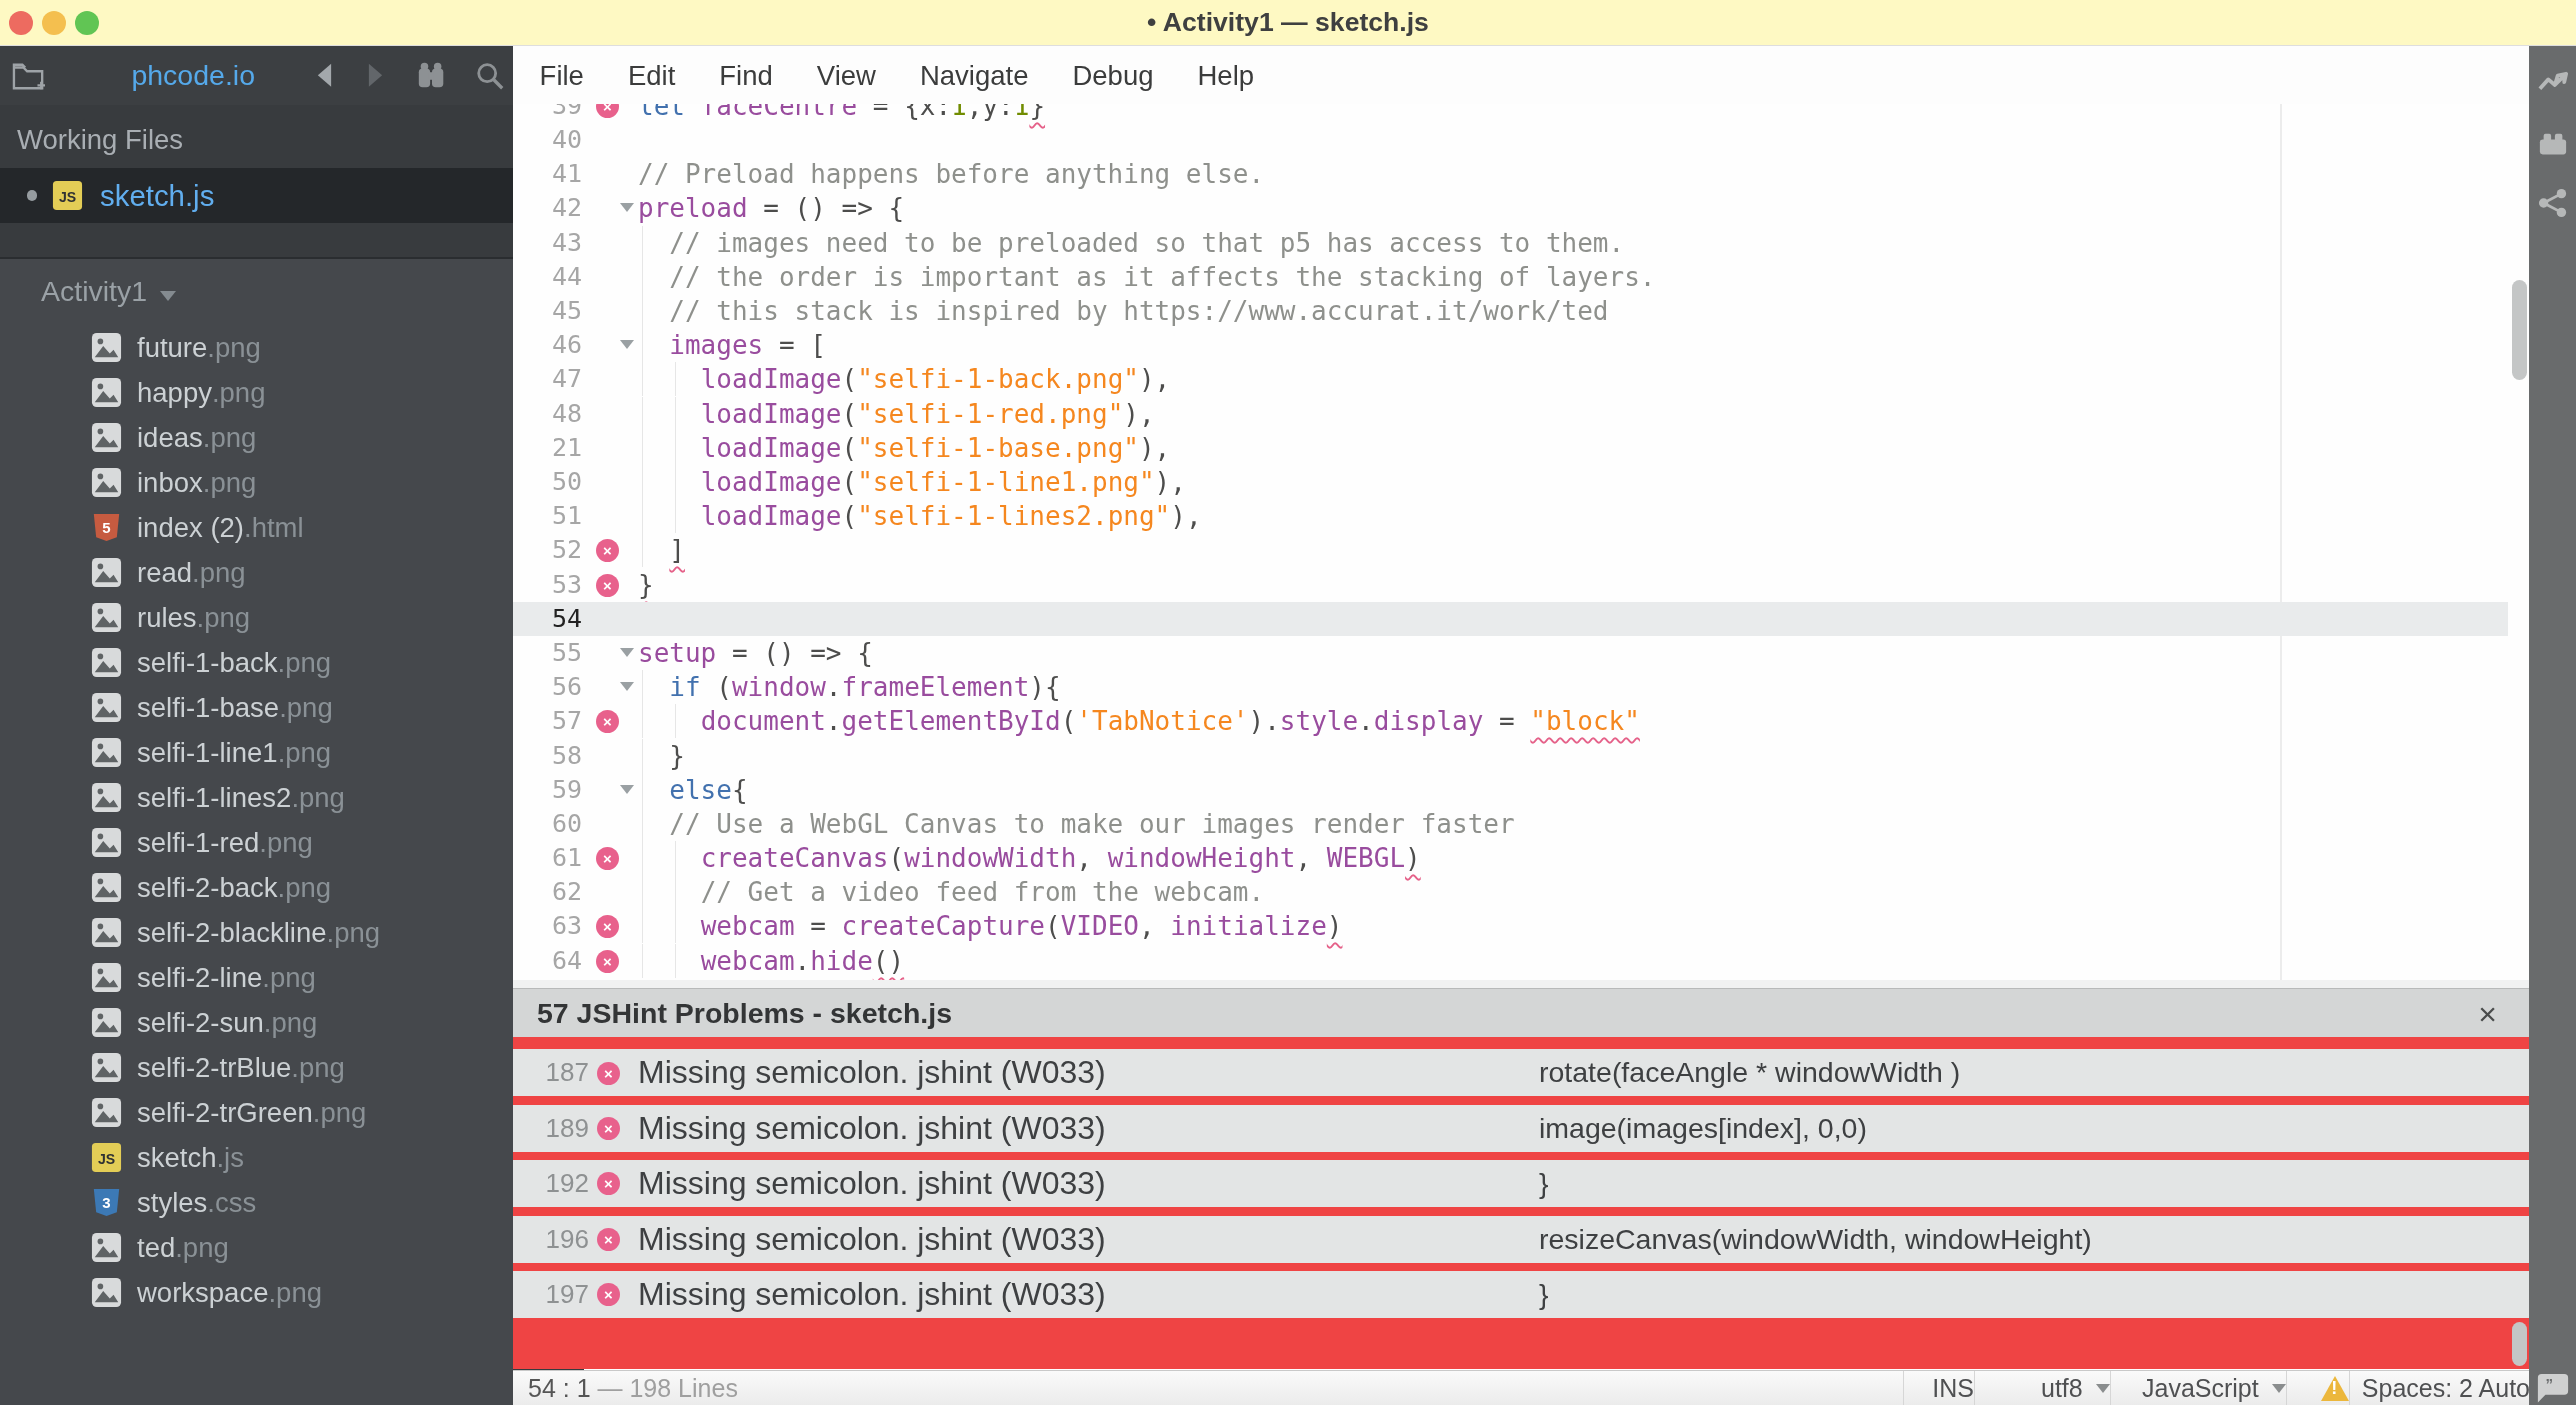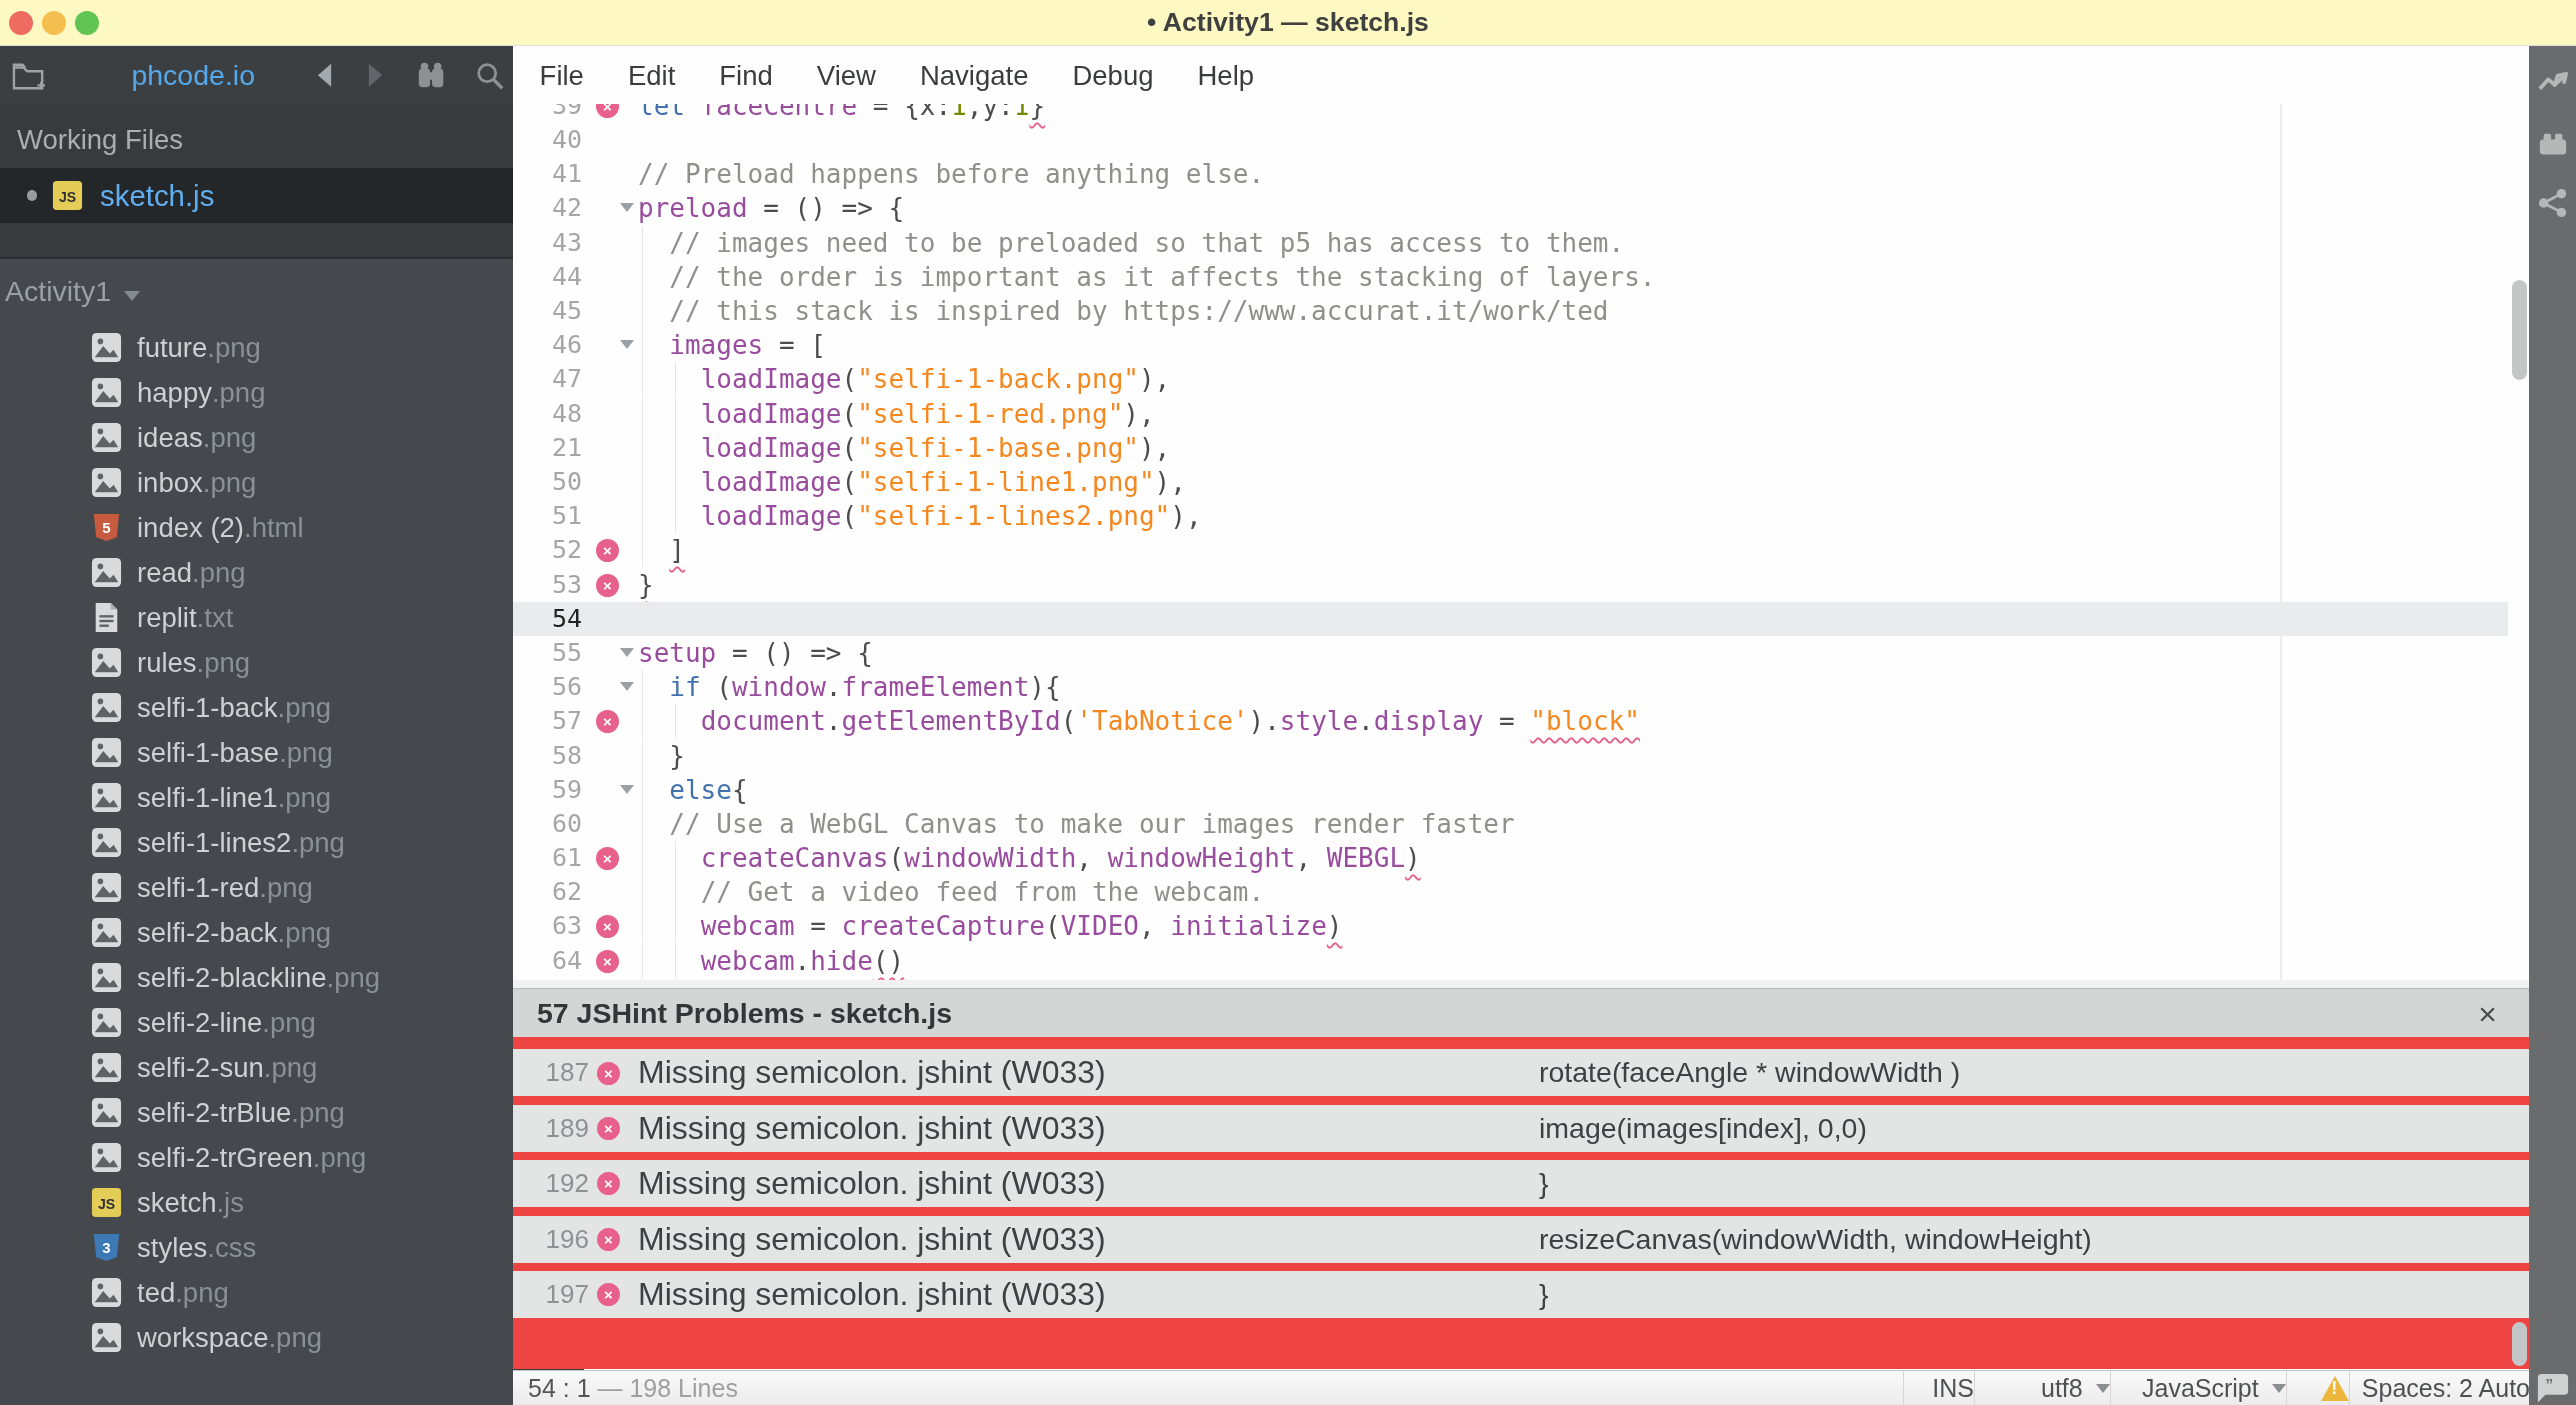--- a/index.html
+++ b/index.html
@@ -23,21 +23,21 @@
   .tbicon { display:flex; align-items:center; justify-content:center; height:38px; }
   #wf-header { position:absolute; left:0; top:59px; width:513px; height:55px;
                color:#a9aeb3; font-size:27.5px; line-height:70px; padding-left:17px; }
   #wf-active { position:absolute; left:0; top:122px; width:513px; height:55px;
                background:#24272a; display:flex; align-items:center; }
   .dirty-dot { width:10.4px; height:10.4px; border-radius:50%; background:#969ca0;
                margin-left:26.6px; flex:0 0 auto; }
   #wf-active .fname { color:#61aeef; font-size:29.4px; margin-left:17px; }
   #side-divider { position:absolute; left:0; top:211px; width:513px; height:1.9px; background:#2a2d30; }
   #proj-area { position:absolute; left:0; top:213px; width:513px; height:1147px; background:#45484c; }
-  #proj-header { height:59px; line-height:65px; padding-left:5px; color:#9aa1a6; font-size:28.5px; }
+  #proj-header { height:59px; line-height:65px; padding-left:5px; color:#9aa1a6; font-size:28.5px;margin-left:36px; }
   .proj-caret { display:inline-block; width:0; height:0; border-left:8.5px solid transparent;
                 border-right:8.5px solid transparent; border-top:10.4px solid #848b90;
                 margin-left:13.3px; }
   #tree { position:absolute; left:0; top:66px; width:513px; }
   .titem { height:45px; display:flex; align-items:center; }
   .titem .ticon { margin-left:91px; flex:0 0 auto; }
   .titem .base { color:#ccd1d4; font-size:27.5px; margin-left:15px; white-space:pre; }
   .titem .ext  { color:#8a9196; font-size:27.5px; white-space:pre; }
 
   .fileicon { width:31px; height:31px; display:block; }
@@ -246,33 +246,20 @@
               <svg class="fileicon" viewBox="0 0 33 33">
                 <rect x="1" y="1" width="31" height="31" rx="5" fill="#d8dadb"></rect>
                 <circle cx="10" cy="10" r="3" fill="#5f6365"></circle>
                 <path d="M4 27 L13 15 L20 23 L24 19 L29 27 Z" fill="#5f6365"></path>
               </svg>
             </span>
     <span class="base">read</span>
             <span class="ext">.png</span>
   </div>
 
-  <div class="titem">
-    <span class="ticon">
-              <svg class="fileicon" viewBox="0 0 33 33">
-                <path d="M5 1 h16 l7 7 v24 h-23 Z" fill="#d8dadb"></path>
-                <path d="M21 1 l7 7 h-7 Z" fill="#a9adaf"></path>
-                <rect x="9" y="14" width="15" height="2.5" fill="#5f6365"></rect>
-                <rect x="9" y="19" width="15" height="2.5" fill="#5f6365"></rect>
-                <rect x="9" y="24" width="10" height="2.5" fill="#5f6365"></rect>
-              </svg>
-            </span>
-    <span class="base">replit</span>
-            <span class="ext">.txt</span>
-  </div>
 
   <div class="titem">
     <span class="ticon">
               <svg class="fileicon" viewBox="0 0 33 33">
                 <rect x="1" y="1" width="31" height="31" rx="5" fill="#d8dadb"></rect>
                 <circle cx="10" cy="10" r="3" fill="#5f6365"></circle>
                 <path d="M4 27 L13 15 L20 23 L24 19 L29 27 Z" fill="#5f6365"></path>
               </svg>
             </span>
     <span class="base">rules</span>

